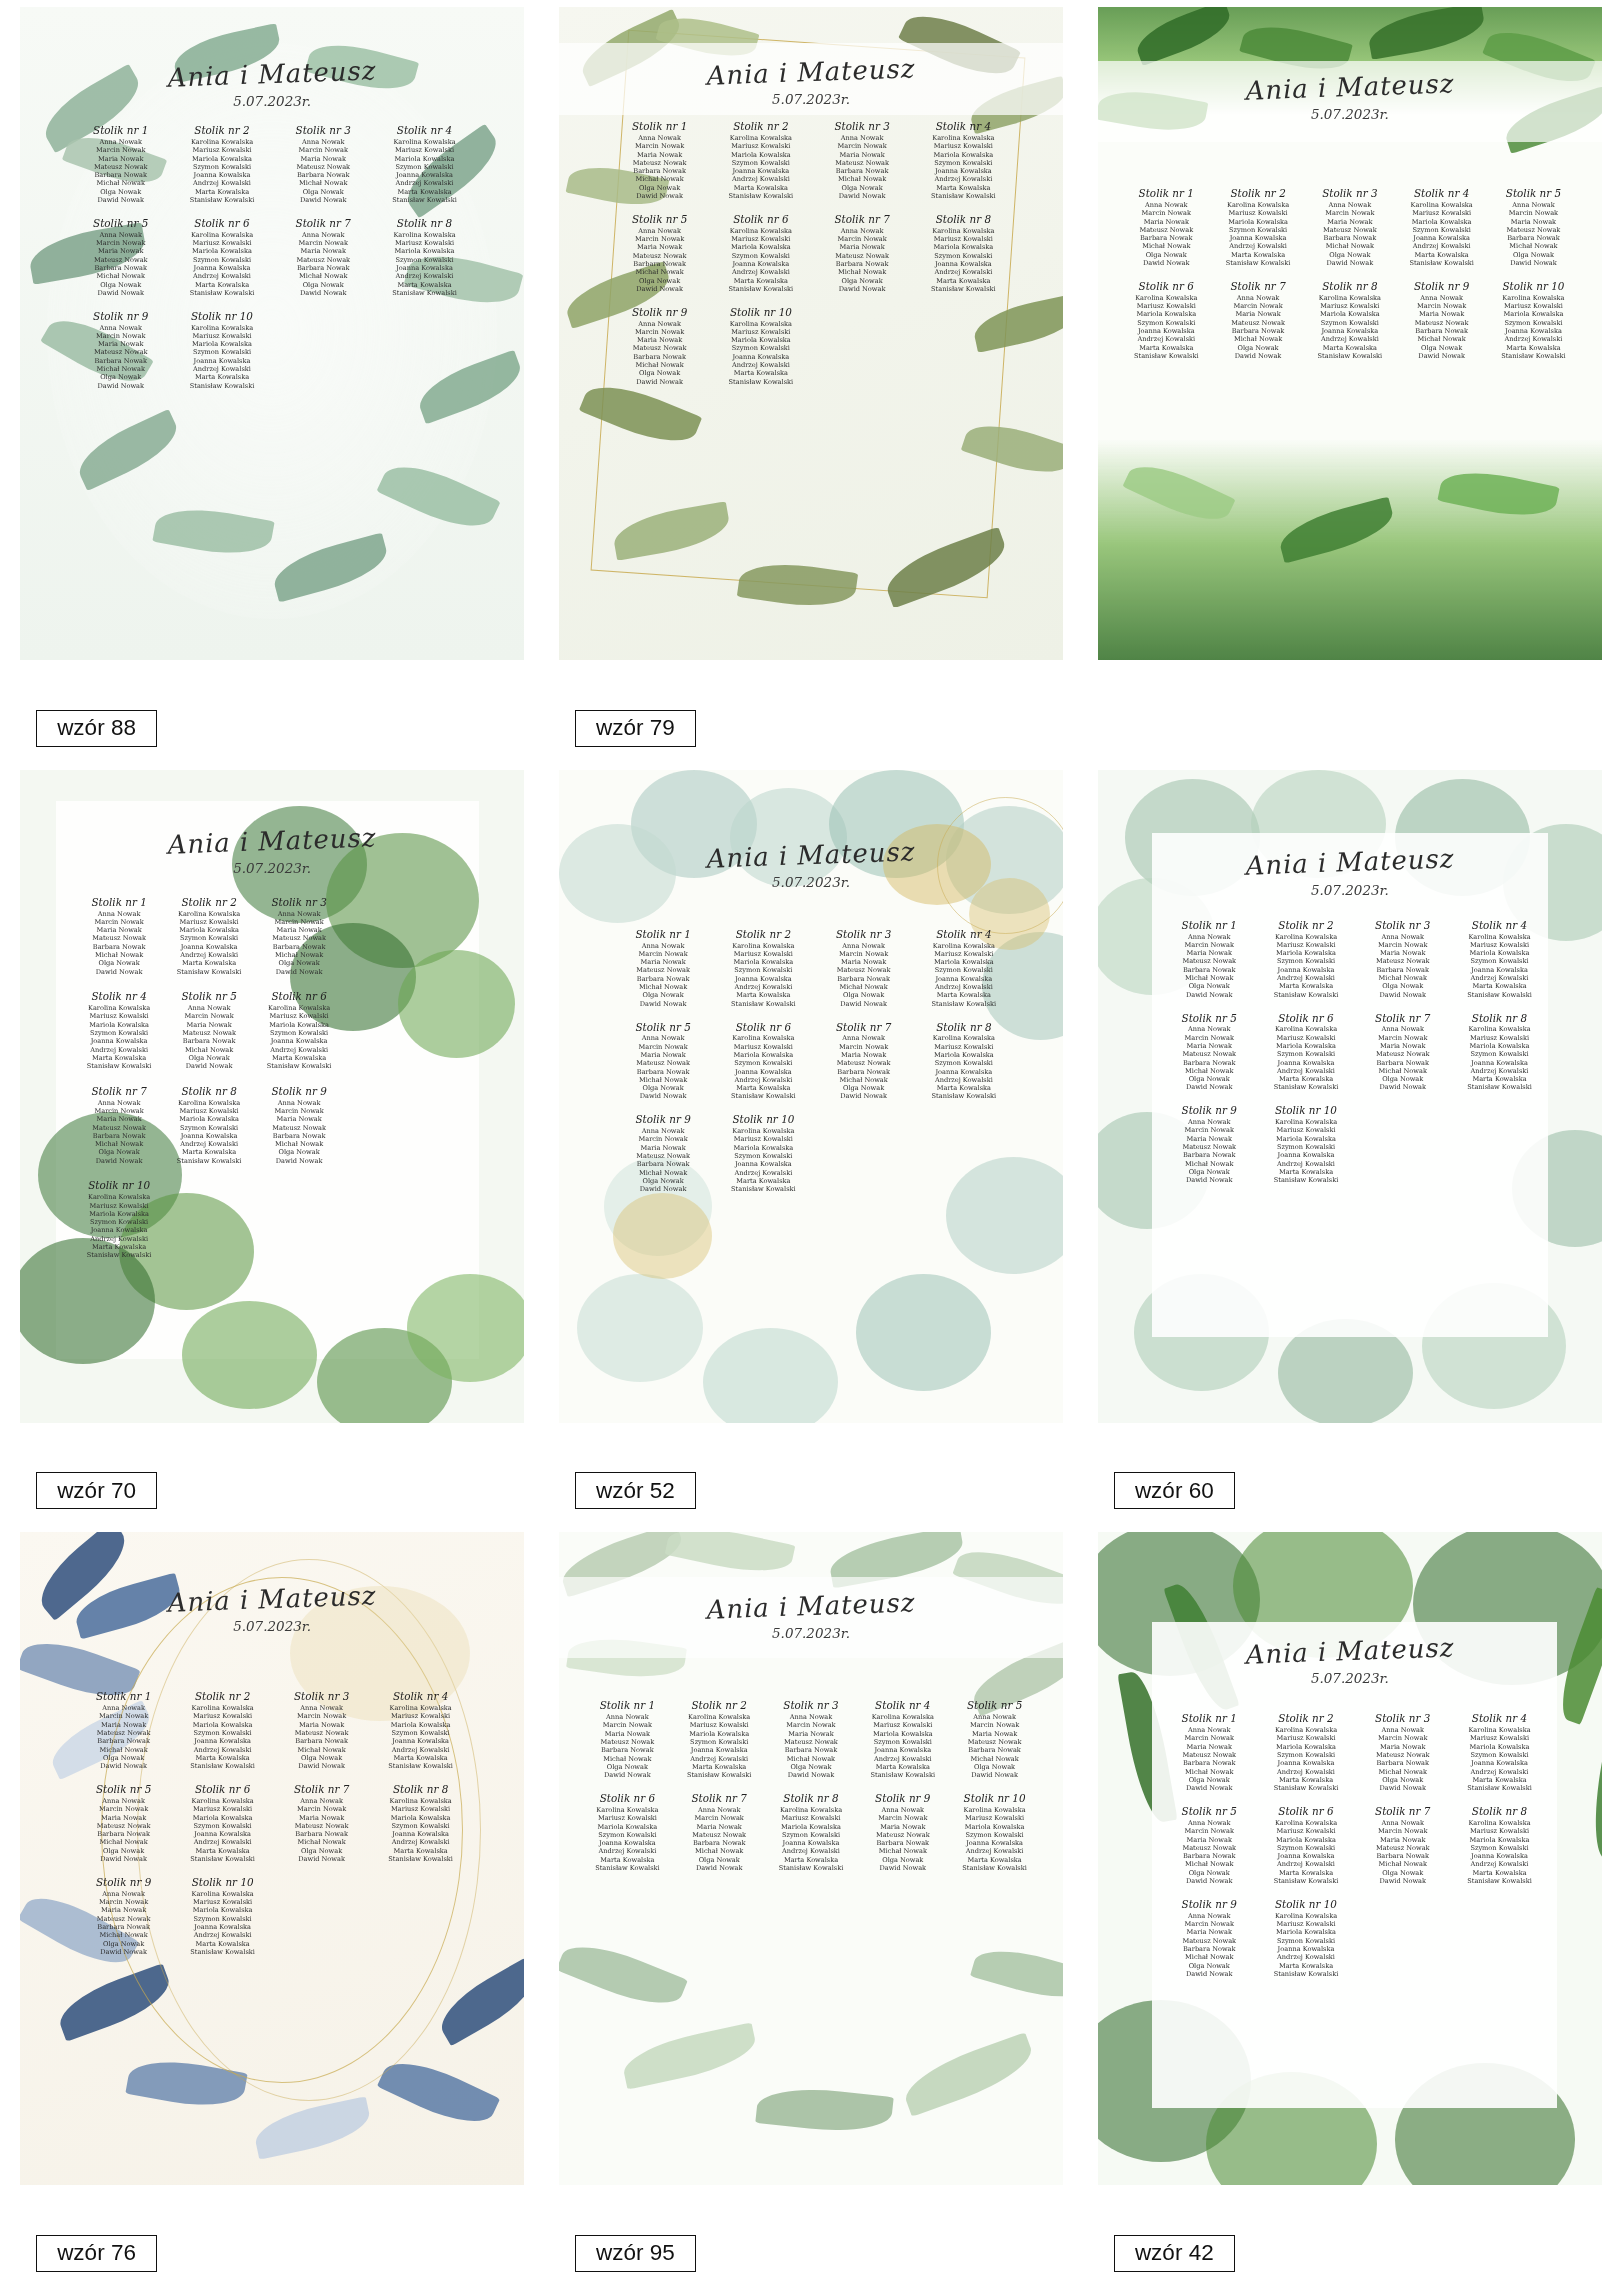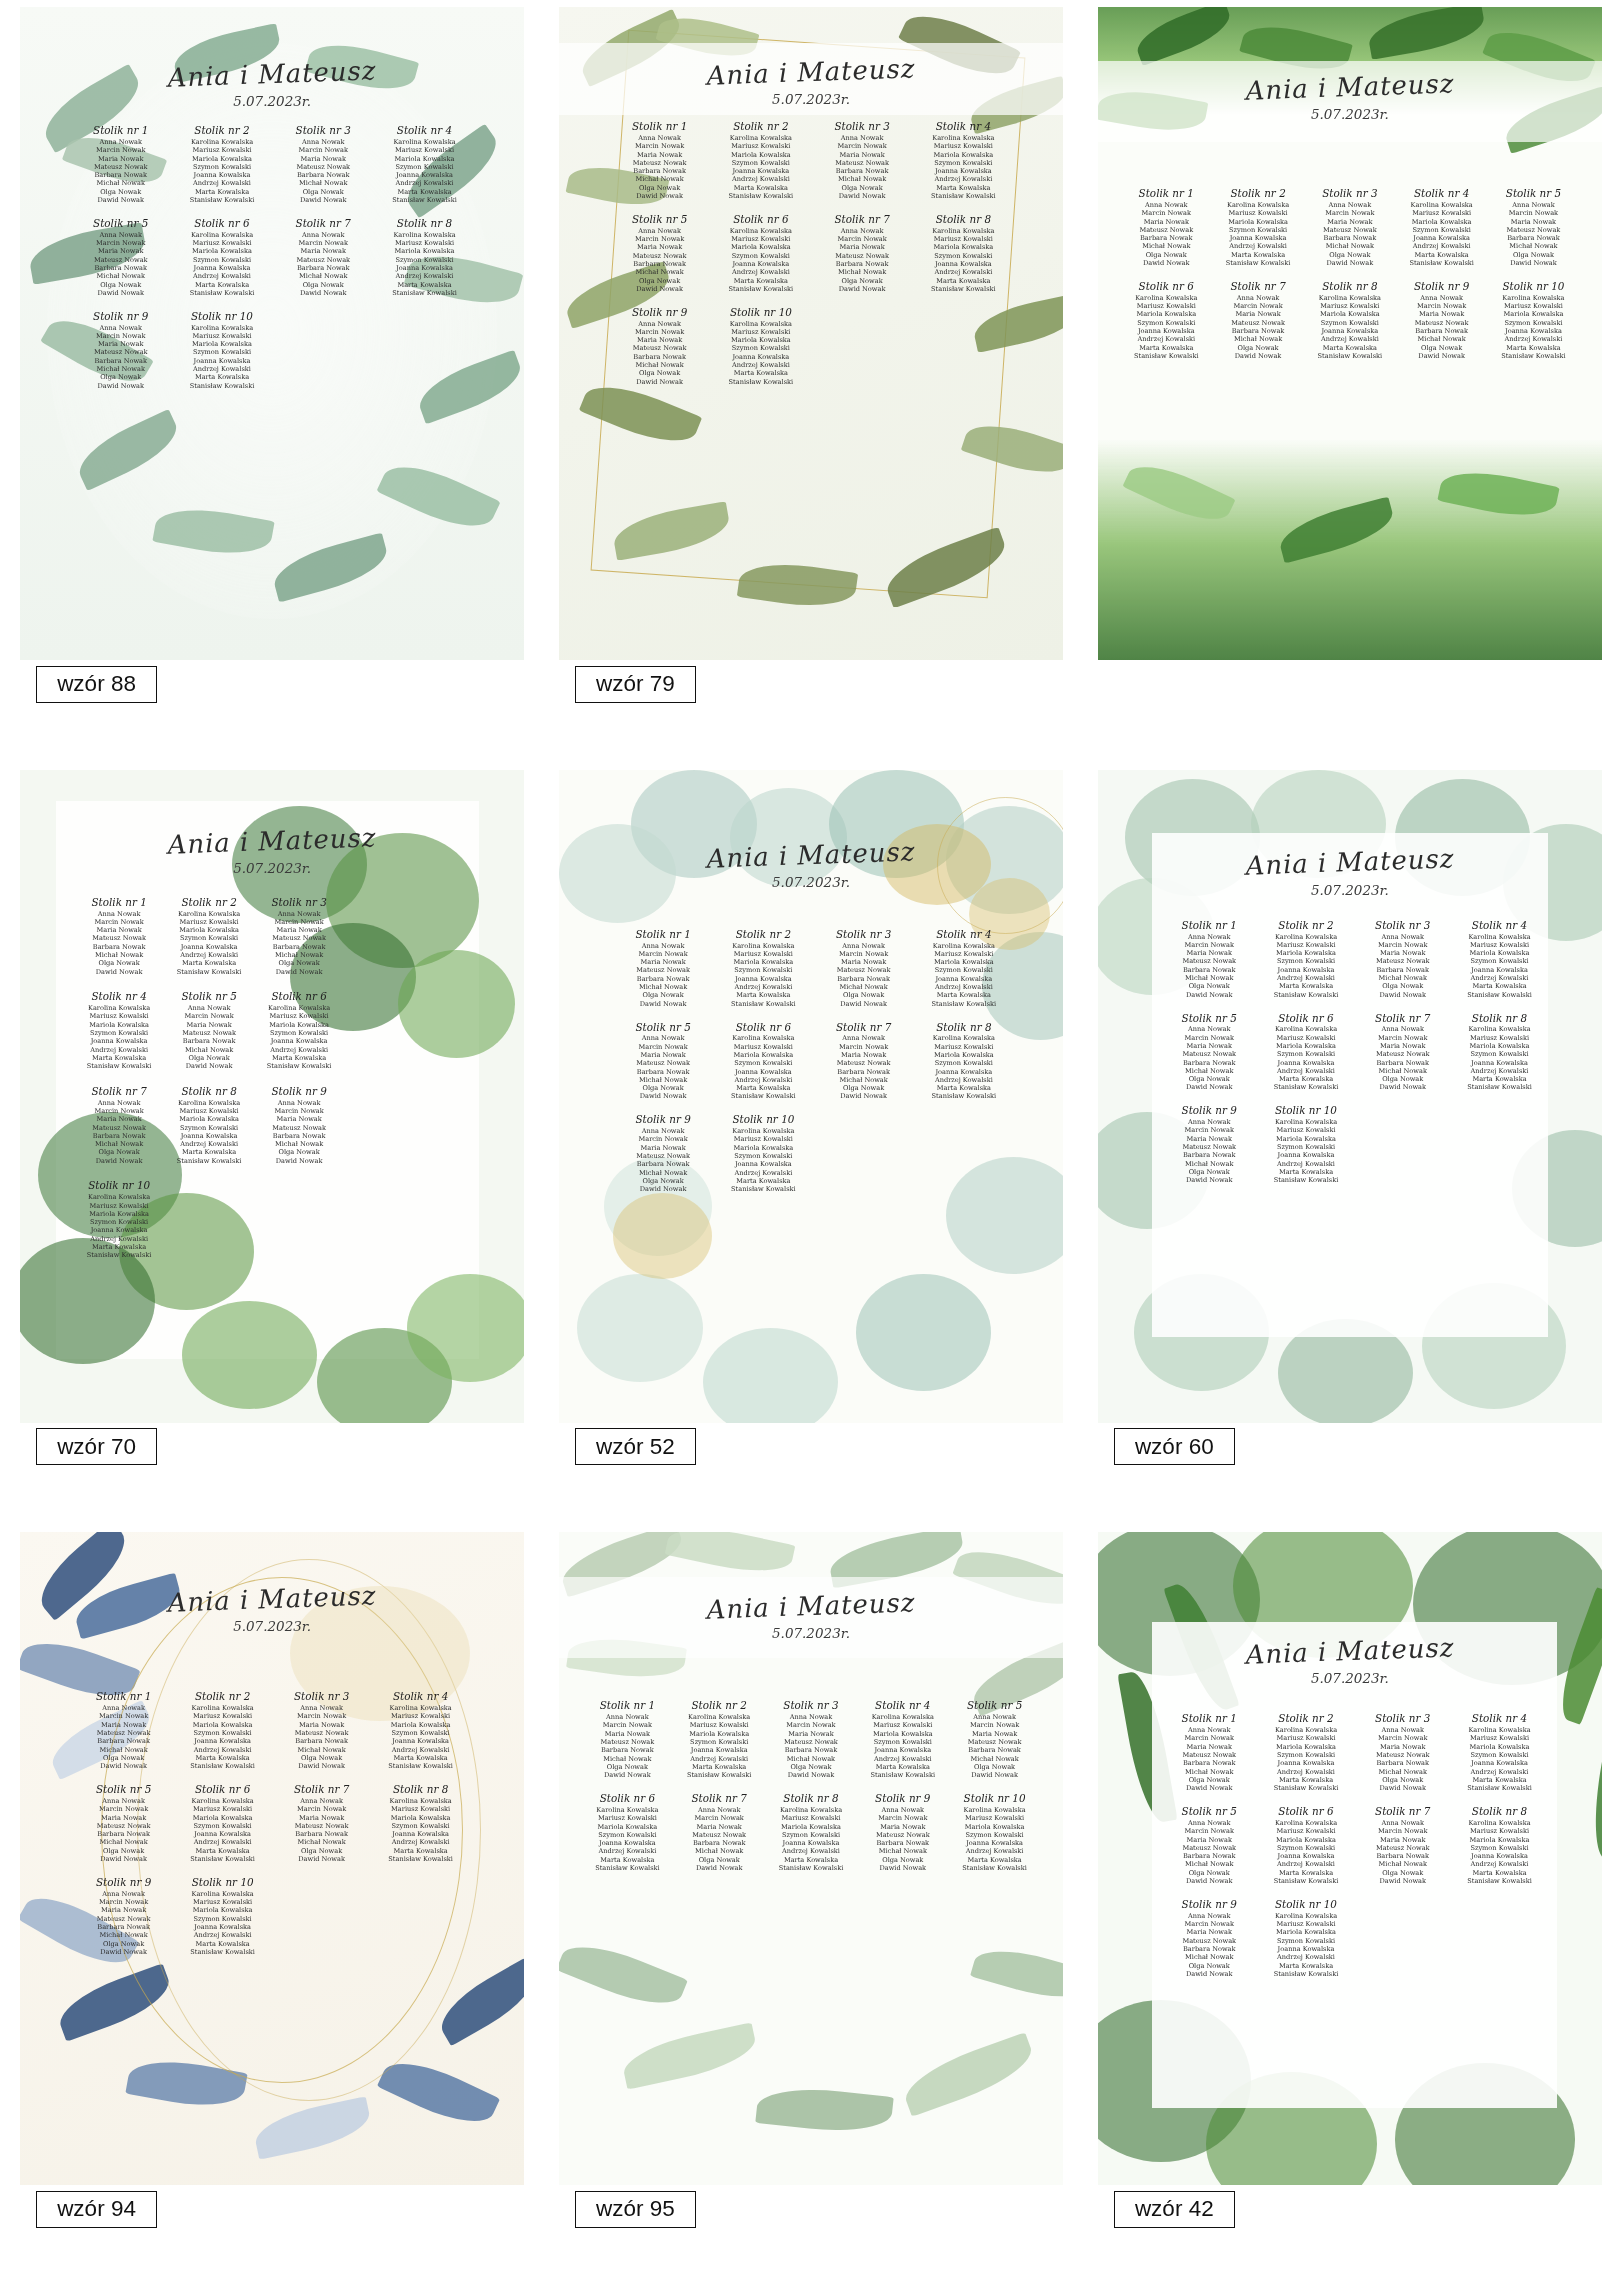--- a/index.html
+++ b/index.html
@@ -86,20 +86,21 @@
     font-size:22.5px;
     color:#111;
     font-family:"Liberation Sans", sans-serif;
   }
   .cap-wrap{
     width:504px;
     display:flex;
     justify-content:flex-start;
     padding-left:16px;
     box-sizing:border-box;
+    margin-top:44px;
   }
   
   .leaf{
     position:absolute;
     border-radius:60% 5% 60% 5%;
     opacity:.85;
   }
   .blob{
     position:absolute;
     border-radius:50%;
@@ -1071,21 +1072,21 @@
             <div class="gl">Mariola Kowalska</div>
             <div class="gl">Szymon Kowalski</div>
             <div class="gl">Joanna Kowalska</div>
             <div class="gl">Andrzej Kowalski</div>
             <div class="gl">Marta Kowalska</div>
             <div class="gl">Stanisław Kowalski</div>
           </div>
         </div>
     </div>
     <div class="cap-wrap">
-      <div class="caption">wzór 94</div>
+      <div class="caption">wzór 76</div>
     </div>
   </div>
 
   <div class="cell">
     <div class="poster" style="background:#fafcf8;">
       <div>
         <div class="leaf" style="left:0px;top:9px;width:126px;height:38px;background:#b8cdb3;transform:rotate(-18deg);"></div>
         <div class="leaf" style="left:108px;top:0px;width:126px;height:36px;background:#cadcc4;transform:rotate(12deg);"></div>
         <div class="leaf" style="left:270px;top:4.5px;width:135px;height:40px;background:#a9c4a6;transform:rotate(-10deg);"></div>
         <div class="leaf" style="left:396px;top:27px;width:126px;height:38px;background:#c2d6bd;transform:rotate(20deg);"></div>

